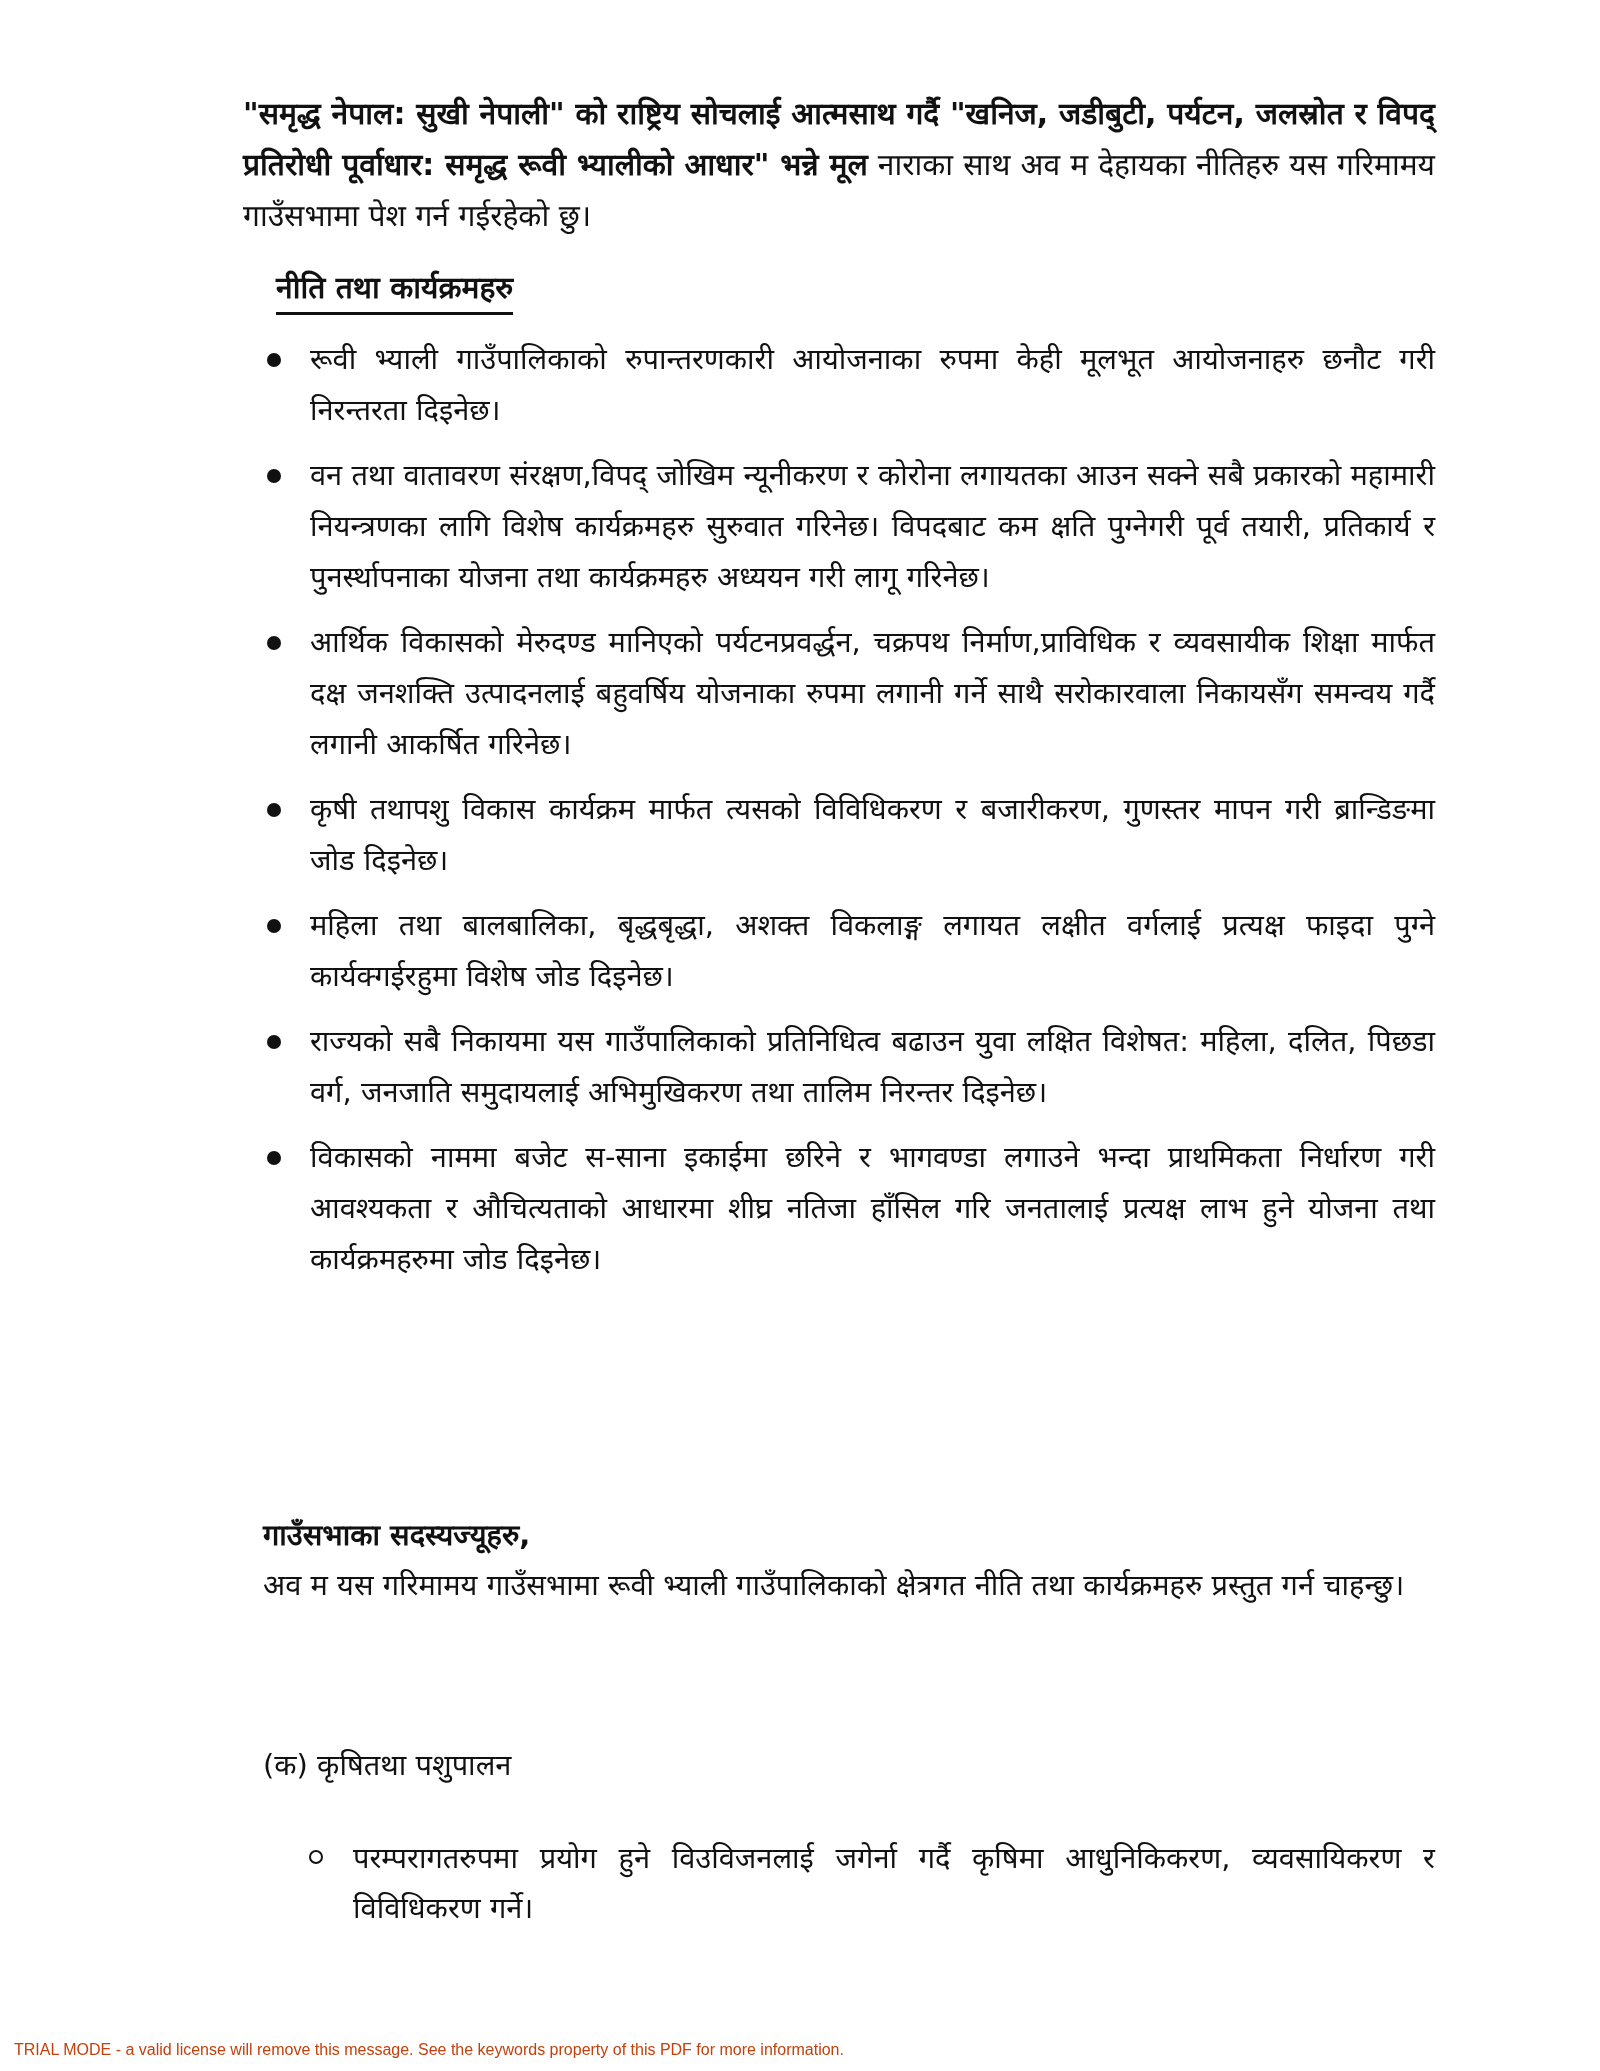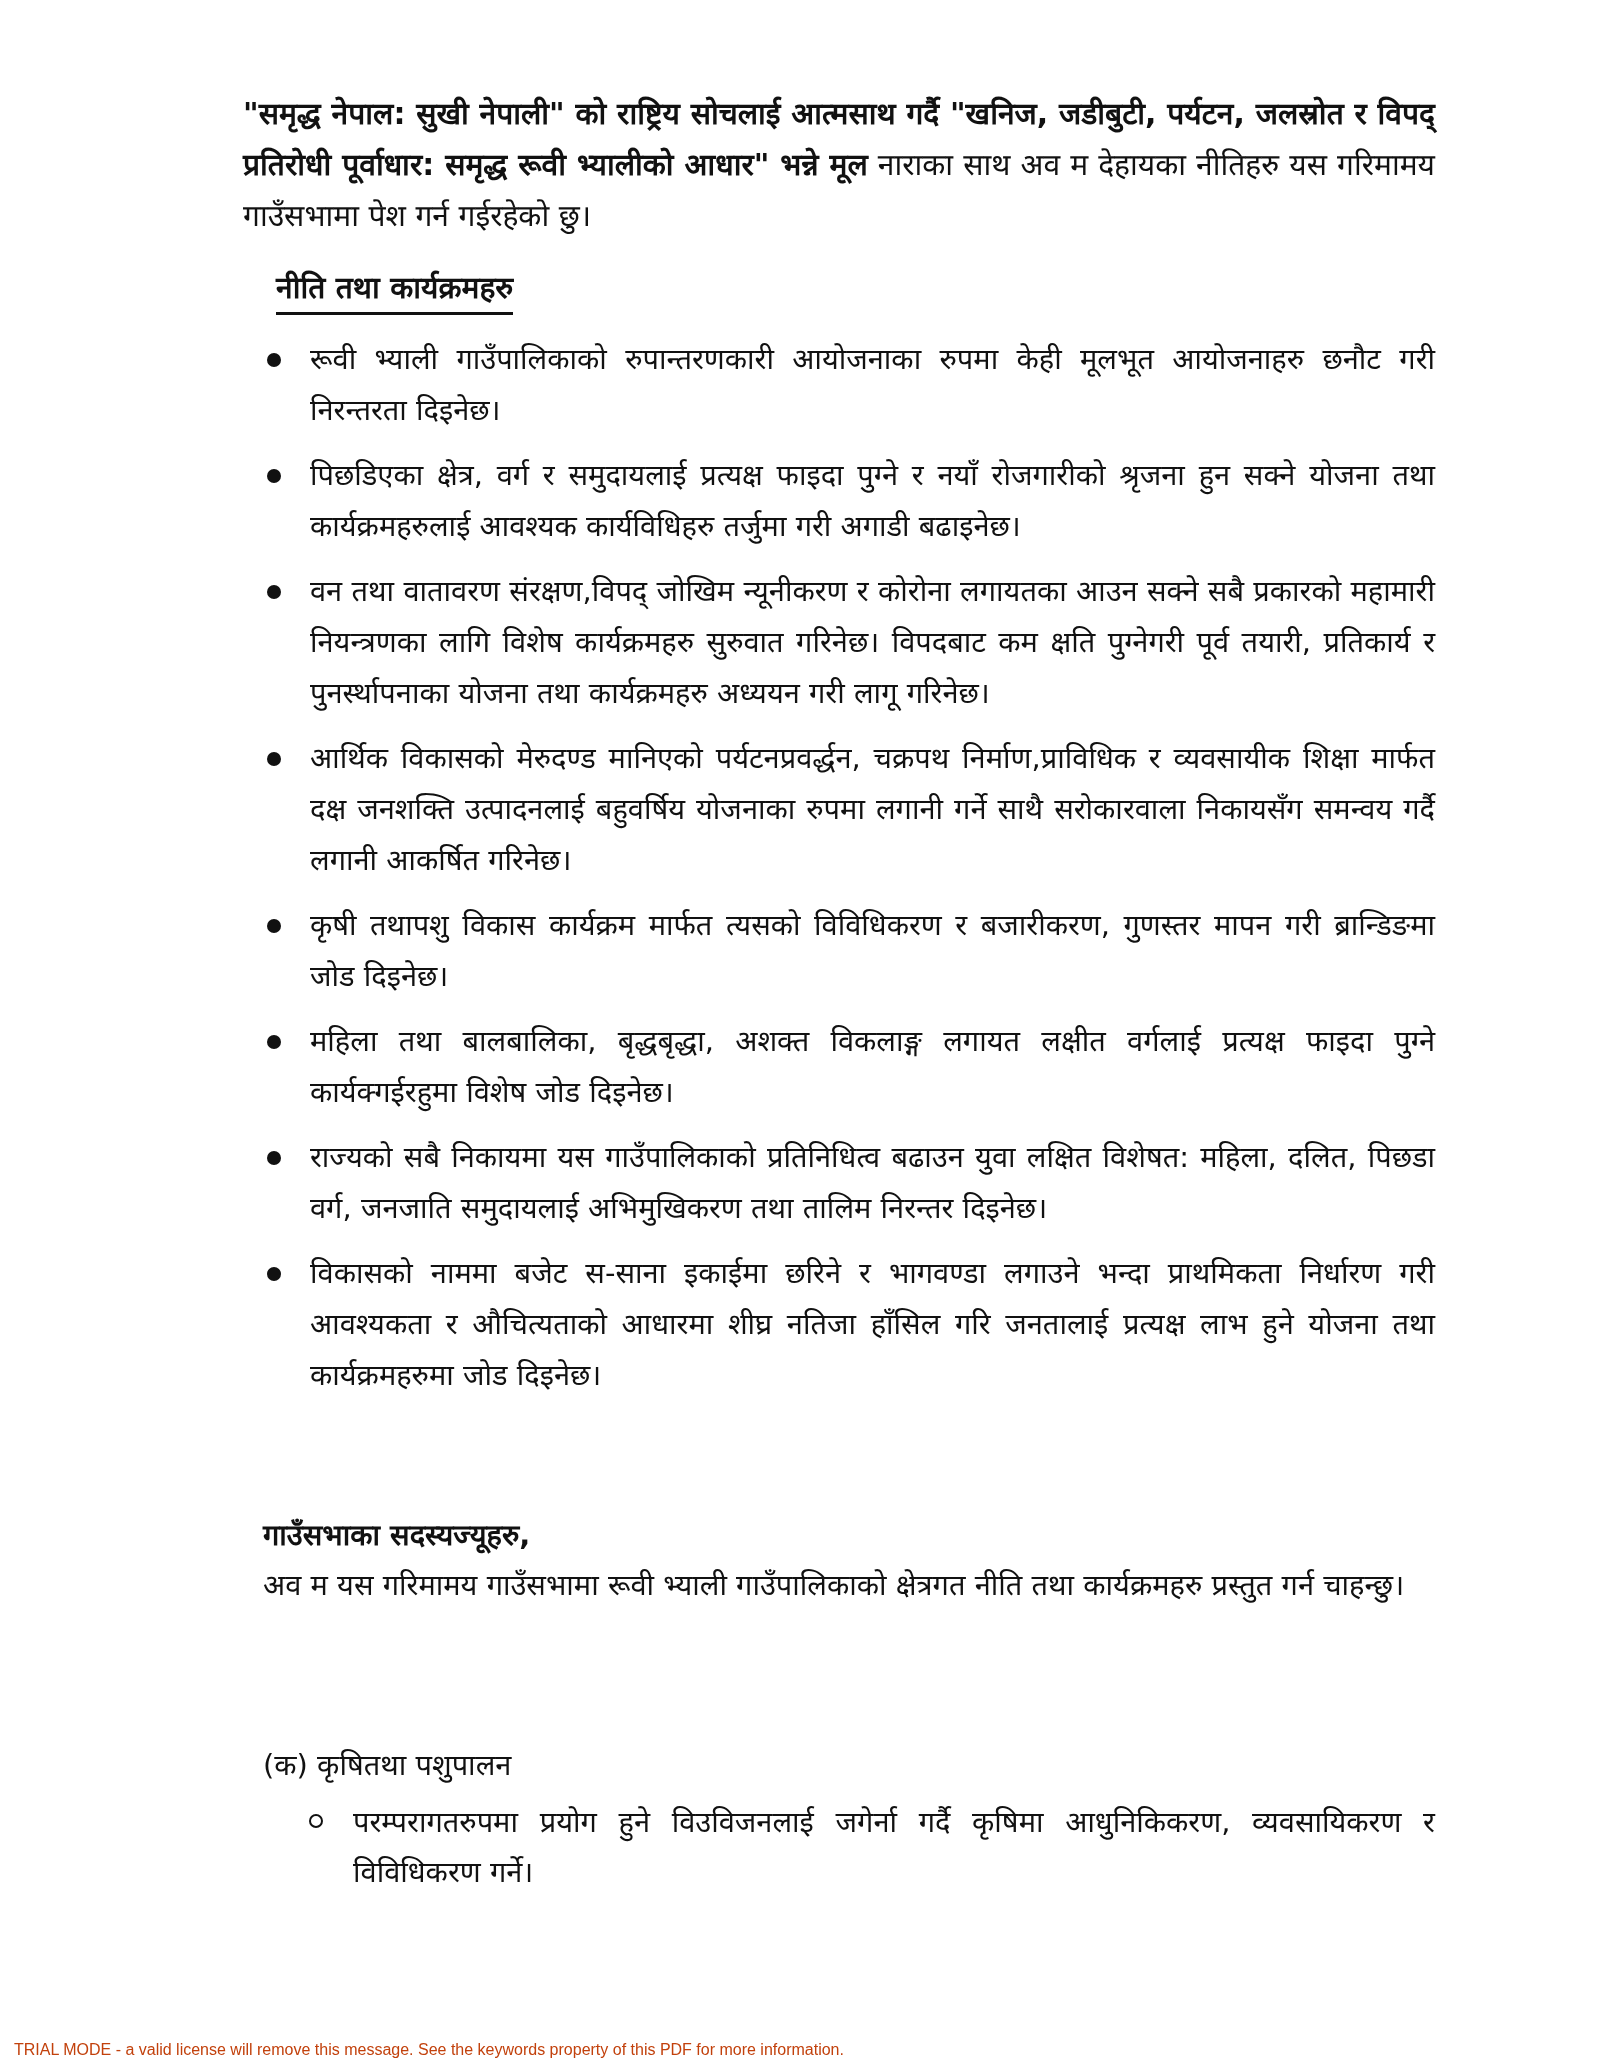--- a/index.html
+++ b/index.html
@@ -21,21 +21,21 @@
   }
   .bullets { position: absolute; left: 262px; top: 334px; width: 1173px; margin: 0; padding: 0; list-style: none; }
   .bullet-item { position: relative; padding-left: 48px; font-size: 29px; line-height: 51px; text-align: justify; margin-bottom: 14px; }
   .bullet-dot {
     position: absolute; left: 5px; top: 19px; width: 14px; height: 14px; border-radius: 50%; background: #111;
   }
   .salutation { position: absolute; left: 263px; top: 1515px; font-size: 29px; font-weight: bold; line-height: 40px; }
   .address { position: absolute; left: 263px; top: 1560px; width: 1172px; font-size: 29px; line-height: 50px; }
   .section-title { position: absolute; left: 263px; top: 1745px; font-size: 29px; line-height: 40px; }
   .sub-list { position: absolute; left: 305px; top: 1797px; width: 1130px; margin: 0; padding: 0; list-style: none; }
-  .sub-item { position: relative; padding-left: 48px; font-size: 29px; line-height: 50px; text-align: justify; }
+  .sub-item { position: relative; padding-left: 48px; font-size: 29px; line-height: 50px; text-align: justify; margin-top: 36px; }
   .circle-marker {
     position: absolute; left: 4px; top: 17px; width: 14px; height: 14px; border-radius: 50%;
     border: 2px solid #111; box-sizing: border-box;
   }
   .trial {
     position: absolute; left: 14px; top: 2041px;
     font-family: "Liberation Sans", sans-serif; font-size: 16px; color: #c2410c;
   }
 </style>
 </head>
@@ -44,21 +44,20 @@
 <div class="page">
 
   <div class="para intro">
     <span class="bold">"समृद्ध नेपाल: सुखी नेपाली" को राष्ट्रिय सोचलाई आत्मसाथ गर्दै "खनिज, जडीबुटी, पर्यटन, जलस्रोत र विपद् प्रतिरोधी पूर्वाधार: समृद्ध रूवी भ्यालीको आधार" भन्ने मूल</span><span> नाराका साथ अव म देहायका नीतिहरु यस गरिमामय गाउँसभामा पेश गर्न गईरहेको छु।</span>
   </div>
 
   <div class="heading">नीति तथा कार्यक्रमहरु</div>
 
   <ul class="bullets">
     <li class="bullet-item"><span class="bullet-dot"></span><span>रूवी भ्याली गाउँपालिकाको रुपान्तरणकारी आयोजनाका रुपमा केही मूलभूत आयोजनाहरु छनौट गरी निरन्तरता दिइनेछ।</span></li>
-    <li class="bullet-item"><span class="bullet-dot"></span><span>पिछडिएका क्षेत्र, वर्ग र समुदायलाई प्रत्यक्ष फाइदा पुग्ने र नयाँ रोजगारीको श्रृजना हुन सक्ने योजना तथा कार्यक्रमहरुलाई आवश्यक कार्यविधिहरु तर्जुमा गरी अगाडी बढाइनेछ।</span></li>
     <li class="bullet-item"><span class="bullet-dot"></span><span>वन तथा वातावरण संरक्षण,विपद् जोखिम न्यूनीकरण र कोरोना लगायतका आउन सक्ने सबै प्रकारको महामारी नियन्त्रणका लागि विशेष कार्यक्रमहरु सुरुवात गरिनेछ। विपदबाट कम क्षति पुग्नेगरी पूर्व तयारी, प्रतिकार्य र पुनर्स्थापनाका योजना तथा कार्यक्रमहरु अध्ययन गरी लागू गरिनेछ।</span></li>
     <li class="bullet-item"><span class="bullet-dot"></span><span>आर्थिक विकासको मेरुदण्ड मानिएको पर्यटनप्रवर्द्धन, चक्रपथ निर्माण,प्राविधिक र व्यवसायीक शिक्षा मार्फत दक्ष जनशक्ति उत्पादनलाई बहुवर्षिय योजनाका रुपमा लगानी गर्ने साथै सरोकारवाला निकायसँग समन्वय गर्दै लगानी आकर्षित गरिनेछ।</span></li>
     <li class="bullet-item"><span class="bullet-dot"></span><span>कृषी तथापशु विकास कार्यक्रम मार्फत त्यसको विविधिकरण र बजारीकरण, गुणस्तर मापन गरी ब्रान्डिङमा जोड दिइनेछ।</span></li>
     <li class="bullet-item"><span class="bullet-dot"></span><span>महिला तथा बालबालिका, बृद्धबृद्धा, अशक्त विकलाङ्ग लगायत लक्षीत वर्गलाई प्रत्यक्ष फाइदा पुग्ने कार्यक्गईरहुमा विशेष जोड दिइनेछ।</span></li>
     <li class="bullet-item"><span class="bullet-dot"></span><span>राज्यको सबै निकायमा यस गाउँपालिकाको प्रतिनिधित्व बढाउन युवा लक्षित विशेषत: महिला, दलित, पिछडा वर्ग, जनजाति समुदायलाई अभिमुखिकरण तथा तालिम निरन्तर दिइनेछ।</span></li>
     <li class="bullet-item"><span class="bullet-dot"></span><span>विकासको नाममा बजेट स-साना इकाईमा छरिने र भागवण्डा लगाउने भन्दा प्राथमिकता निर्धारण गरी आवश्यकता र औचित्यताको आधारमा शीघ्र नतिजा हाँसिल गरि जनतालाई प्रत्यक्ष लाभ हुने योजना तथा कार्यक्रमहरुमा जोड दिइनेछ।</span></li>
   </ul>
 
   <div class="salutation">गाउँसभाका सदस्यज्यूहरु,</div>
   <div class="address">अव म यस गरिमामय गाउँसभामा रूवी भ्याली गाउँपालिकाको क्षेत्रगत नीति तथा कार्यक्रमहरु प्रस्तुत गर्न चाहन्छु।</div>

